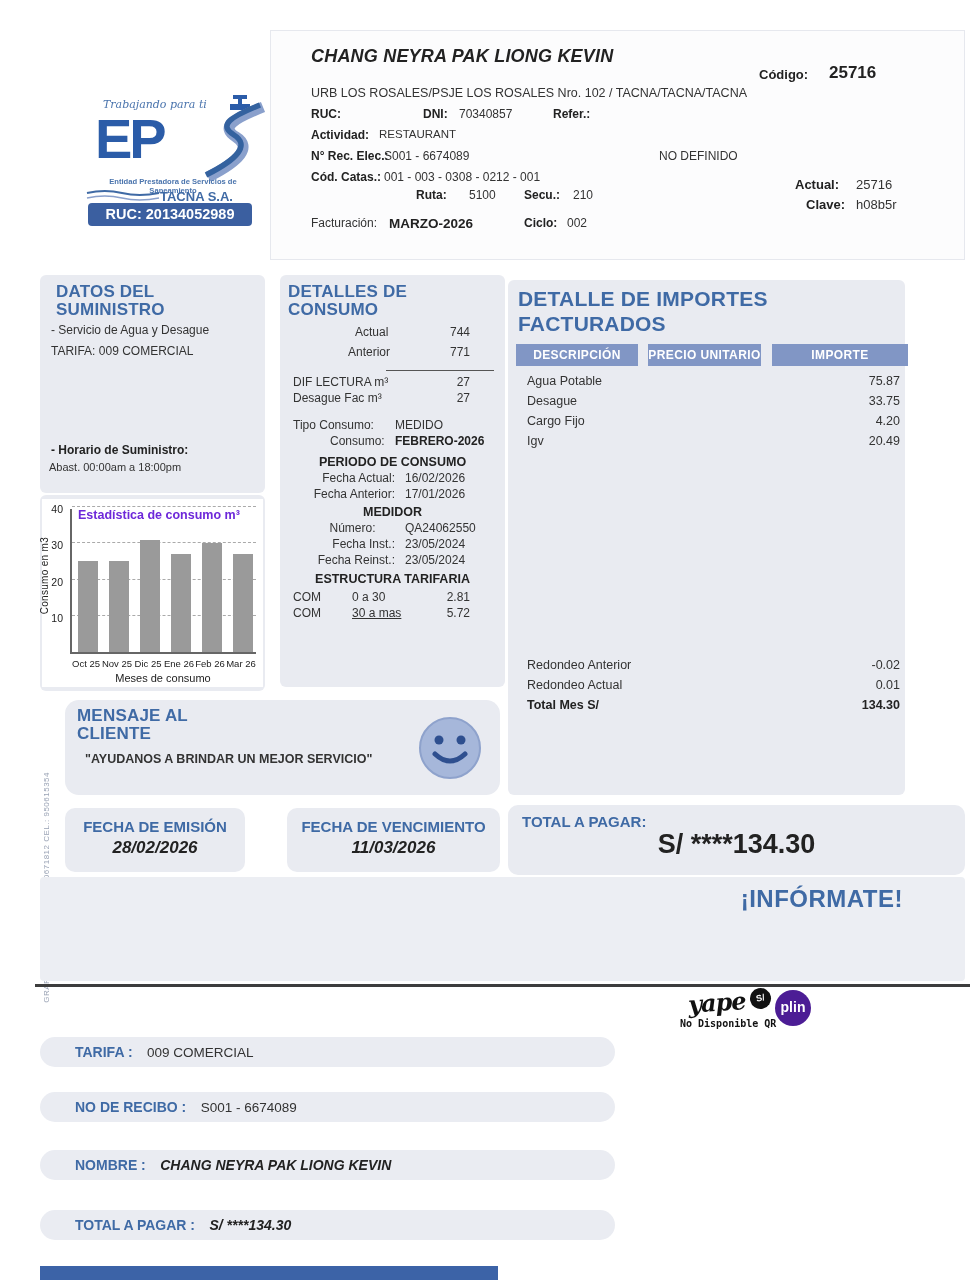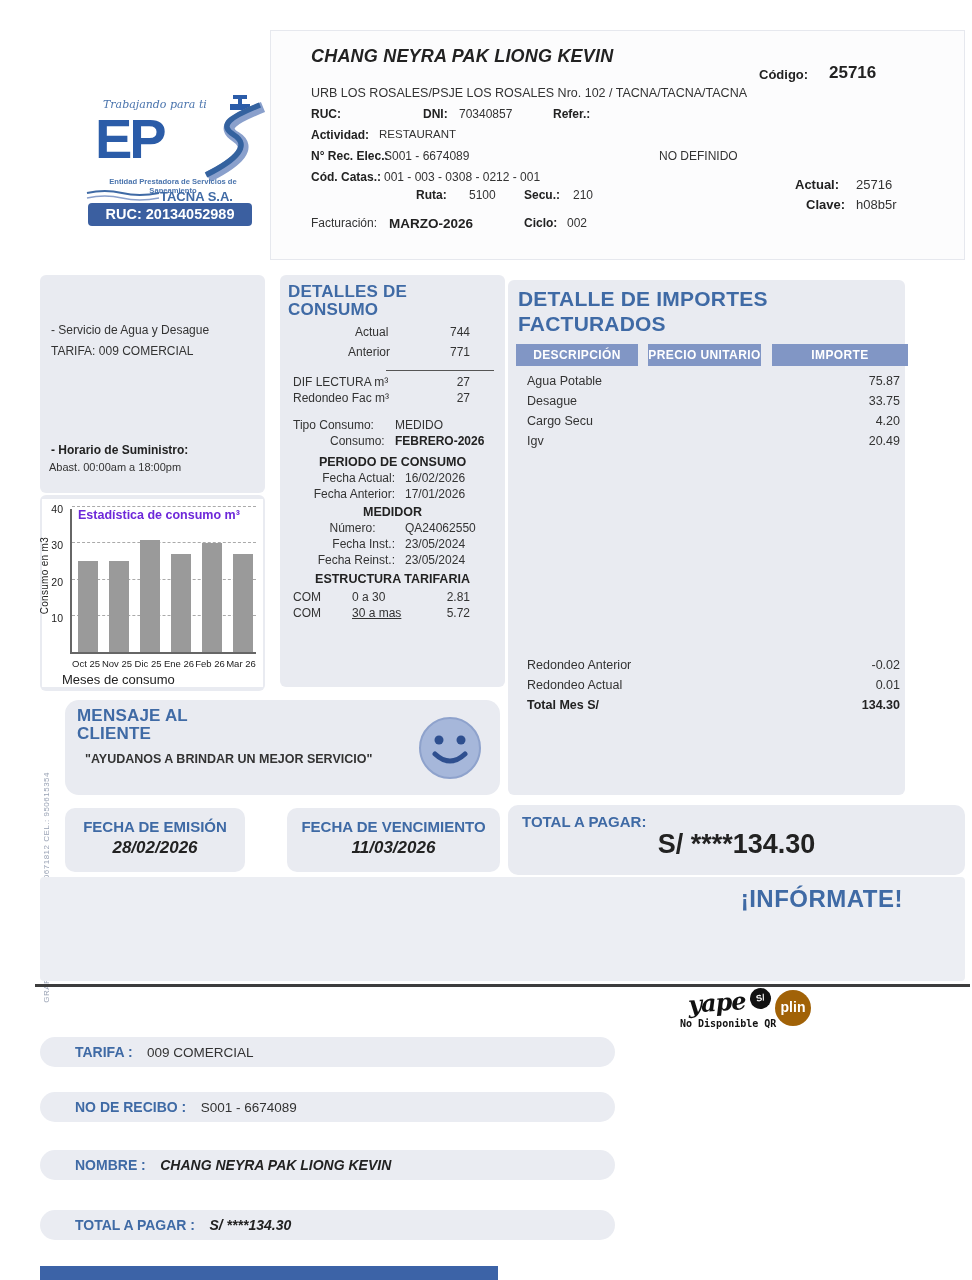--- a/index.html
+++ b/index.html
@@ -29,21 +29,21 @@
   .chart-area { position:absolute; left:42px; top:499px; width:221px; height:188px; background:#fff; }
   .chart-title { position:absolute; left:36px; top:9px; font-size:12.5px; font-weight:bold; color:#6d28d9; white-space:nowrap; }
   .plot { position:absolute; left:28px; top:10px; width:186px; height:145px; border-left:2px solid #666; border-bottom:2px solid #666; }
   .gridline { position:absolute; left:0; width:100%; height:0; border-top:1px dashed #aaa; }
   .bar { position:absolute; bottom:0; width:20px; background:#9a9a9a; }
   .yticks { position:absolute; left:0; top:10px; width:25px; height:145px; }
   .ytick { position:absolute; right:4px; font-size:10.5px; color:#222; }
   .ylabel { position:absolute; left:-3px; top:38px; writing-mode:vertical-rl; transform:rotate(180deg); font-size:10px; color:#222; letter-spacing:.3px; }
   .xlabels { position:absolute; left:28px; top:159px; width:186px; height:14px; }
   .xtick { position:absolute; transform:translateX(-50%); font-size:9.5px; color:#222; white-space:nowrap; }
-  .xaxis-label { position:absolute; left:20px; top:173px; width:186px; text-align:left; font-size:13px; color:#222; }
+  .xaxis-label { position:absolute; left:28px; top:173px; width:186px; text-align:center; font-size:11px; color:#222; }
 
   
   .crow { position:absolute; left:0; width:225px; font-size:12px; }
   .c-val-r { position:absolute; right:35px; }
   .c-center { text-align:center; font-weight:bold; color:#222; font-size:12.5px; width:225px; }
   .hline { position:absolute; border-top:1.5px solid #555; }
 
   
   .imp-pill { position:absolute; height:22px; background:#8196c5; color:#fff; font-size:12px; font-weight:bold; text-align:center; line-height:22px; letter-spacing:.4px; }
   .imp-row { position:relative; height:20px; font-size:12.5px; }
@@ -136,20 +136,21 @@
 
     <div class="abs h12" style="top:185px; left:0; width:695px;">
       <span class="abs val" style="left:40px;">Facturación:</span>
       <span class="abs lbl" style="left:118px; font-size:13.5px;">MARZO-2026</span>
       <span class="abs lbl" style="left:253px;">Ciclo:</span>
       <span class="abs val" style="left:296px;">002</span>
     </div>
   </div>
 
   <div class="panel" style="left:40px; top:275px; width:225px; height:218px;">
+    <div class="abs sec-title" style="left:16px; top:8px; width:160px;">DATOS DEL SUMINISTRO</div>
     <div class="abs" style="left:11px; top:48px; font-size:12px;">- Servicio de Agua y Desague</div>
     <div class="abs" style="left:11px; top:69px; font-size:12px;">TARIFA: 009 COMERCIAL</div>
     <div class="abs lbl" style="left:11px; top:168px; font-size:12px;">- Horario de Suministro:</div>
     <div class="abs" style="left:9px; top:186px; font-size:11px;">Abast. 00:00am a 18:00pm</div>
   </div>
 
   <div class="panel" style="left:40px; top:495px; width:225px; height:196px;">
     <div class="chart-area" style="left:2px; top:4px;">
       <div class="chart-title">Estadística de consumo m³</div>
       <div class="ylabel">Consumo en m3</div>
@@ -194,21 +195,21 @@
       <span class="abs" style="left:68px;">Anterior</span>
       <span class="c-val-r">771</span>
     </div>
     <div class="hline" style="left:106px; top:95px; width:108px;"></div>
 
     <div class="crow" style="top:100px;">
       <span class="abs" style="left:13px;">DIF LECTURA m³</span>
       <span class="c-val-r">27</span>
     </div>
     <div class="crow" style="top:116px;">
-      <span class="abs" style="left:13px;">Redondeo Fac m³</span>
+      <span class="abs" style="left:13px;">Desague Fac m³</span>
       <span class="c-val-r">27</span>
     </div>
 
     <div class="crow" style="top:143px;">
       <span class="abs" style="left:13px;">Tipo Consumo:</span>
       <span class="abs" style="left:115px;">MEDIDO</span>
     </div>
     <div class="crow" style="top:159px;">
       <span class="abs" style="left:50px;">Consumo:</span>
       <span class="abs lbl" style="left:115px;">FEBRERO-2026</span>
@@ -263,21 +264,21 @@
     <div class="abs" style="left:0; top:94px; width:457px;">
         <div class="imp-row">
           <span class="imp-desc">Agua Potable</span>
           <span class="imp-val">75.87</span>
         </div>
         <div class="imp-row">
           <span class="imp-desc">Desague</span>
           <span class="imp-val">33.75</span>
         </div>
         <div class="imp-row">
-          <span class="imp-desc">Cargo Secu</span>
+          <span class="imp-desc">Cargo Fijo</span>
           <span class="imp-val">4.20</span>
         </div>
         <div class="imp-row">
           <span class="imp-desc">Igv</span>
           <span class="imp-val">20.49</span>
         </div>
       </div>
 
     <div class="sum-row" style="top:378px;">
       <span class="sum-lbl">Redondeo Anterior</span>
@@ -321,21 +322,21 @@
   <div class="abs" style="left:508px; top:805px; width:457px; height:70px; background:#e9ebf1; border-radius:10px;">
     <div class="abs" style="left:14px; top:8px; font-size:15px; font-weight:bold; color:#3f6aa5;">TOTAL A PAGAR:</div>
     <div class="abs" style="left:0; top:24px; width:457px; text-align:center; font-size:27px; font-weight:bold; color:#222;">S/ ****134.30</div>
   </div>
 
   <div class="abs" style="left:35px; top:984px; width:935px; height:3px; background:#3d3d3d;"></div>
 
   <div class="abs" style="left:680px; top:988px; width:140px; height:45px;">
     <span class="abs" style="left:8px; top:0px; font-family:'DejaVu Serif', serif; font-style:italic; font-weight:bold; font-size:24px; color:#111; transform:rotate(-4deg); letter-spacing:-1px;">yape</span>
     <span class="abs" style="left:70px; top:0px; width:21px; height:21px; background:#111; border-radius:50%; color:#fff; font-size:9px; font-weight:bold; text-align:center; line-height:21px; transform:rotate(-12deg);">S/</span>
-    <span class="abs" style="left:95px; top:2px; width:36px; height:36px; background:#a16207; border-radius:50%; color:#fff; font-size:14px; font-weight:bold; text-align:center; line-height:34px;">plin</span>
+    <span class="abs" style="left:95px; top:2px; width:36px; height:36px; background:#4c1d95; border-radius:50%; color:#fff; font-size:14px; font-weight:bold; text-align:center; line-height:34px;">plin</span>
     <span class="abs mono" style="left:0px; top:30px; font-size:10px; font-weight:bold; color:#111; white-space:nowrap;">No Disponible QR</span>
   </div>
 
   <div class="pill" style="top:1037px;">
     <span class="plabel">TARIFA :</span>
     <span class="pval">009 COMERCIAL</span>
   </div>
   <div class="pill" style="top:1092px;">
     <span class="plabel">NO DE RECIBO :</span>
     <span class="pval">S001 - 6674089</span>

